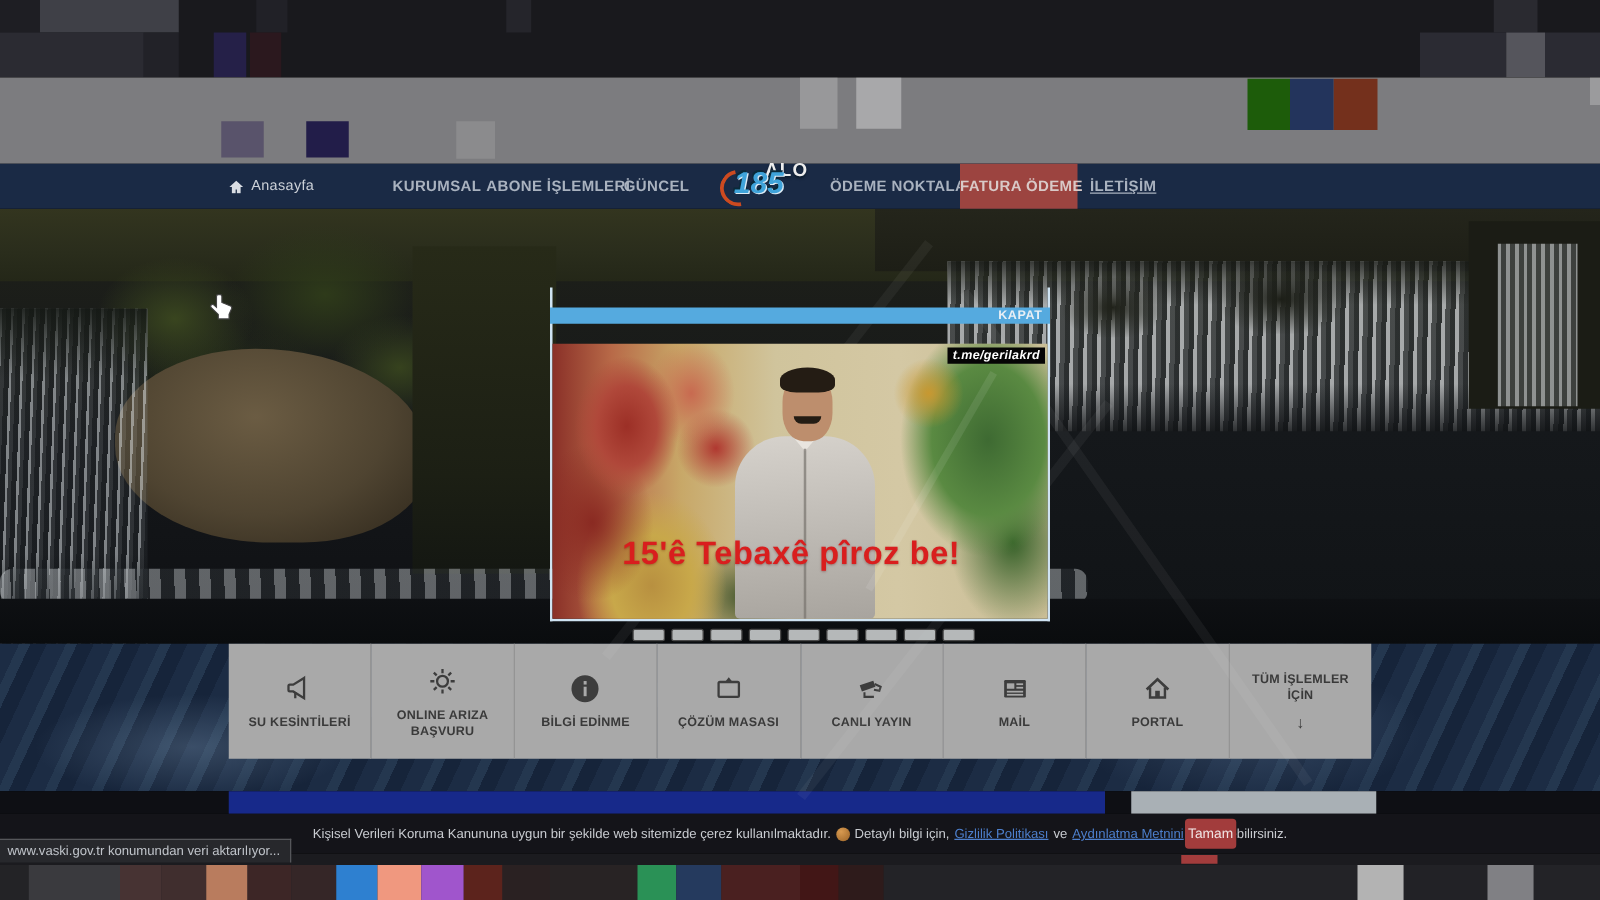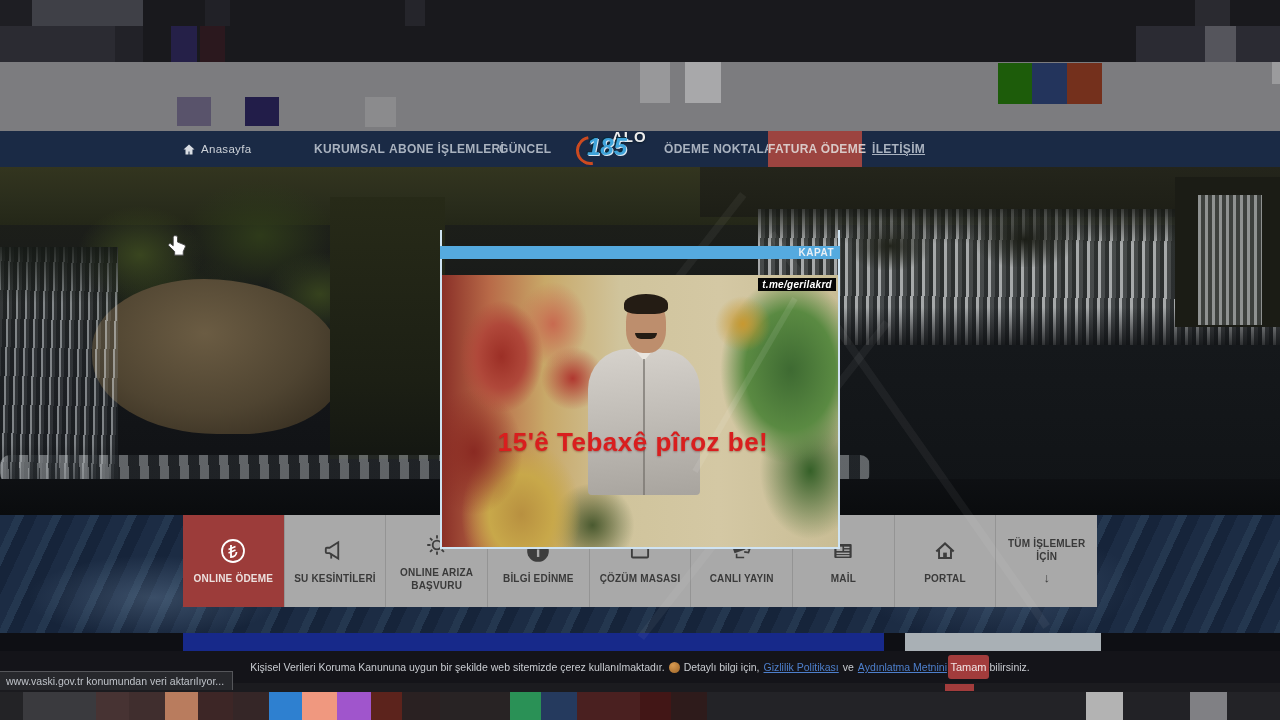--- a/index.html
+++ b/index.html
@@ -110,21 +110,21 @@
   
   #status-tooltip{left:0;top:671px;height:18px;background:#27282c;border-top:1px solid #55565a;border-right:1px solid #55565a;
      color:#bfc3c9;font-size:10.5px;line-height:18px;padding:0 8px 0 6px;white-space:nowrap;z-index:7;}
 
   
   #popup{left:440px;top:230px;width:400px;z-index:10;border-left:2px solid #cfe3f2;border-right:2px solid #cfe3f2;
      border-bottom:2px solid #cfe3f2;box-sizing:border-box;}
   #popup-header{height:13px;background:#55aadf;position:relative;margin:16px -2px;}
   #popup-close{position:absolute;right:6px;top:1px;font-size:10px;font-weight:bold;color:#e9eff5;
      letter-spacing:.5px;cursor:pointer;}
-  #popup-body{position:relative;width:396px;height:272px;overflow:hidden;cursor:pointer;background:
+  #popup-body{position:relative;width:396px;height:220px;overflow:hidden;cursor:pointer;background:
      radial-gradient(60px 80px at 15% 30%,#9c2f26 0%,#b0483a 40%,transparent 70%),
      radial-gradient(70px 90px at 8% 65%,#8a2a22 0%,transparent 70%),
      radial-gradient(50px 60px at 28% 18%,#c86a50 0%,transparent 70%),
      radial-gradient(45px 45px at 33% 38%,#b03830 0%,transparent 70%),
      radial-gradient(80px 100px at 20% 88%,#b89040 0%,#c8a84a 40%,transparent 75%),
      radial-gradient(60px 60px at 38% 92%,#4a5a30 0%,transparent 70%),
      radial-gradient(40px 40px at 76% 18%,#c89830 0%,transparent 70%),
      radial-gradient(90px 120px at 88% 35%,#3e6a32 0%,#5a8a42 50%,transparent 78%),
      radial-gradient(70px 95px at 93% 72%,#356028 0%,transparent 72%),
      linear-gradient(90deg,#8a3028 0%,#b86a48 12%,#c8a868 26%,#d0c49c 45%,#d4c8a4 70%,#c9bd95 100%);}
@@ -228,30 +228,20 @@
     <span class="dot"></span>
     <span class="dot"></span>
     <span class="dot"></span>
     <span class="dot"></span>
     <span class="dot"></span>
   </div>
 
 <div id="water-band" class="abs"></div>
 
 <div id="services" class="abs">
-  <div class="svc active">
-    <span class="ico">
-      <svg width="26" height="26" viewBox="0 0 26 26">
-          <circle cx="13" cy="13" r="11" fill="none" stroke="#fff" stroke-width="1.8"></circle>
-          <path d="M11 7v12c3.2 0 5.5-2 5.5-5" fill="none" stroke="#fff" stroke-width="1.8"></path>
-          <path d="M8.5 11.5l7-3M8.5 15l7-3" fill="none" stroke="#fff" stroke-width="1.6"></path>
-        </svg>
-    </span>
-    <span class="lbl">ONLINE ÖDEME</span>
-  </div>
   <div class="svc">
     <span class="ico">
       <svg width="26" height="26" viewBox="0 0 24 24">
           <path d="M15 4L7 9H4.5a1 1 0 00-1 1v3a1 1 0 001 1H7l8 5z" fill="none" stroke="#3d3d3d" stroke-width="1.7"></path>
           <path d="M8.5 14.5V19" fill="none" stroke="#3d3d3d" stroke-width="1.7"></path>
         </svg>
     </span>
     <span class="lbl">SU KESİNTİLERİ</span>
   </div>
   <div class="svc">

